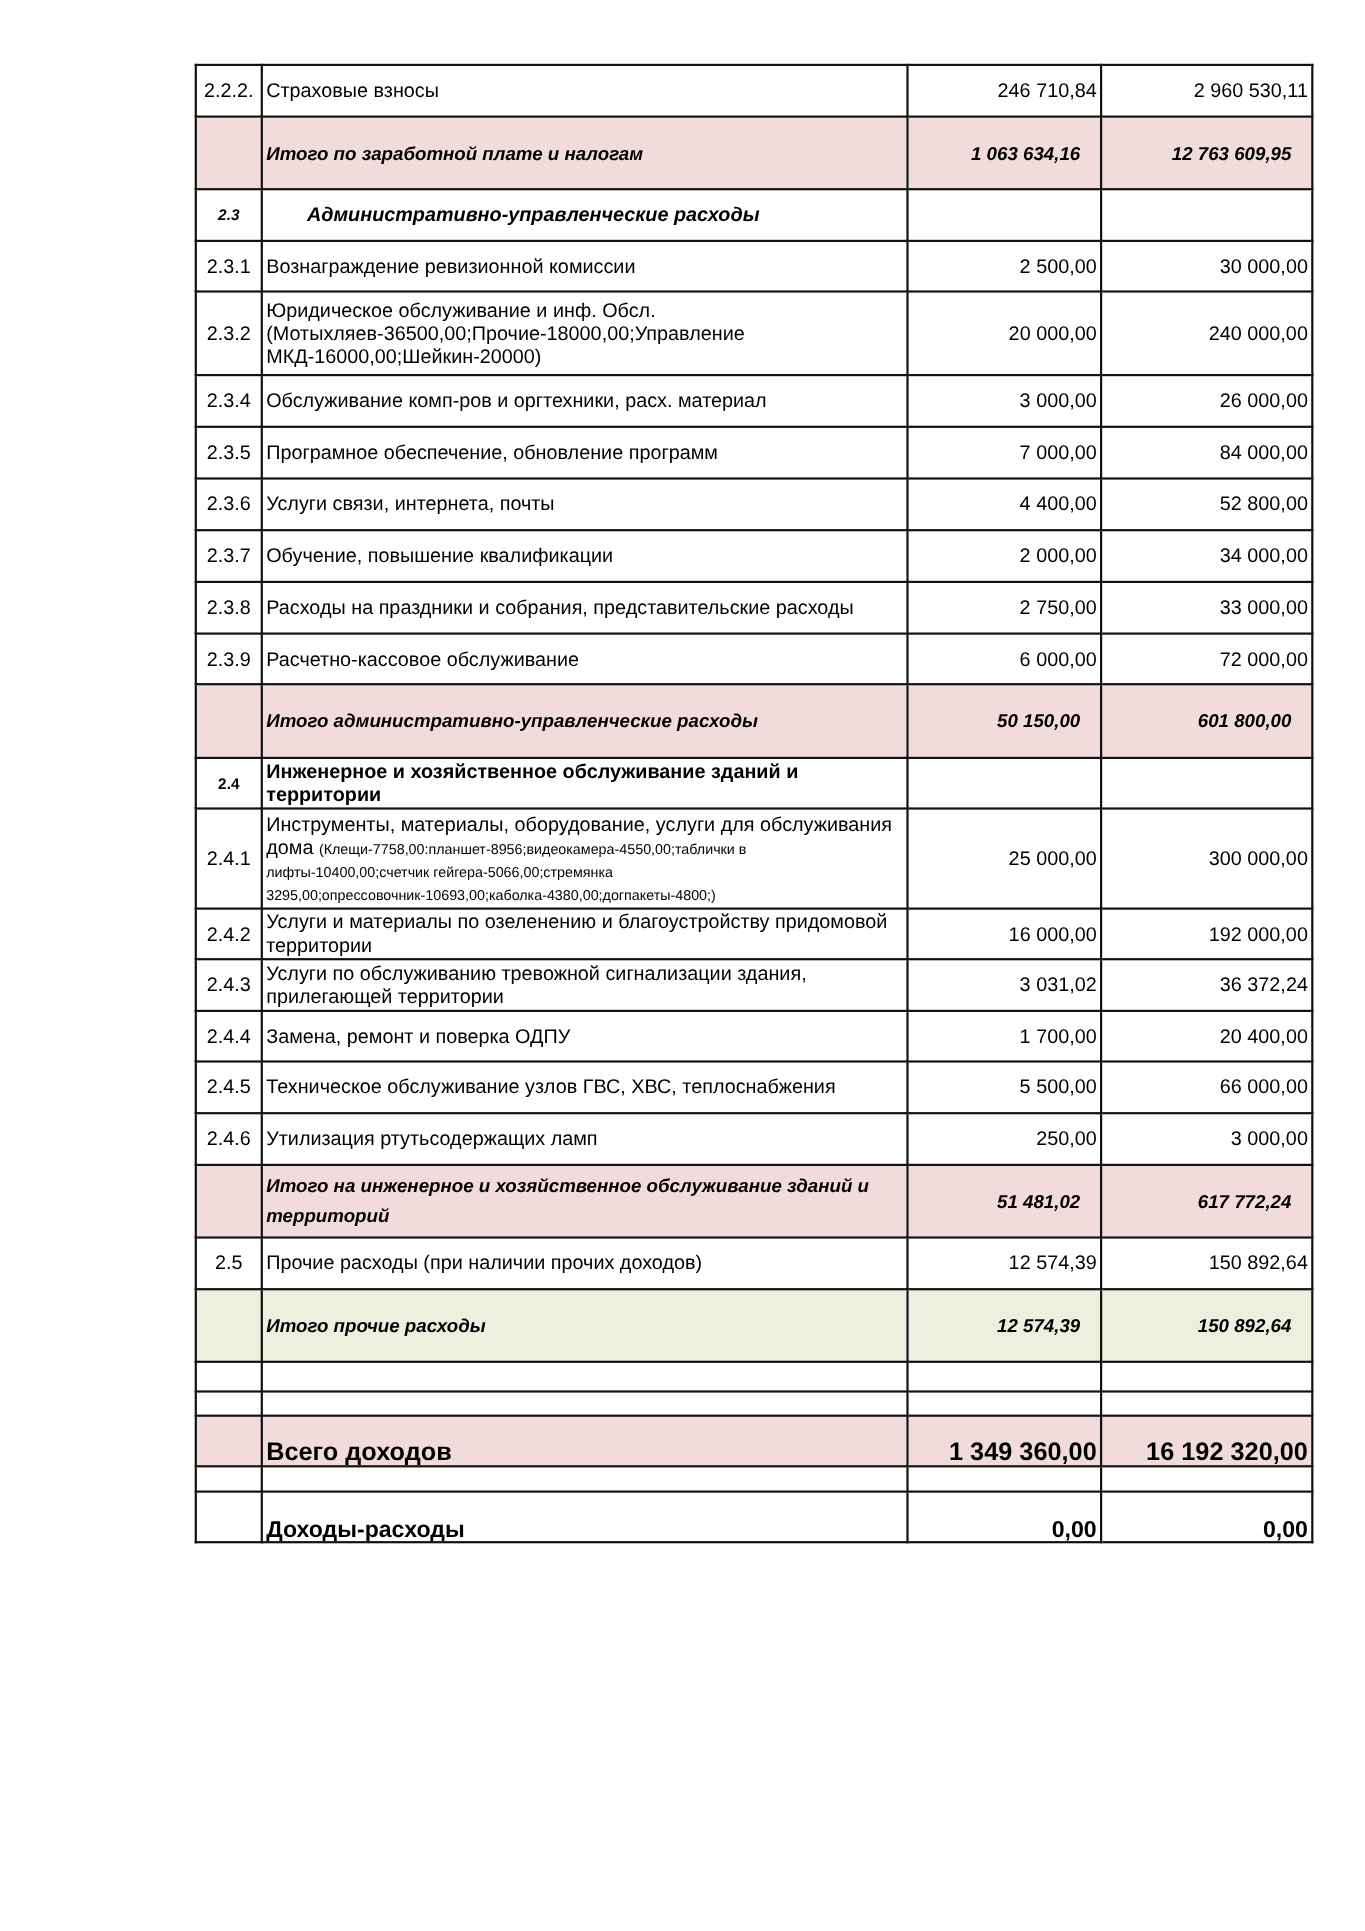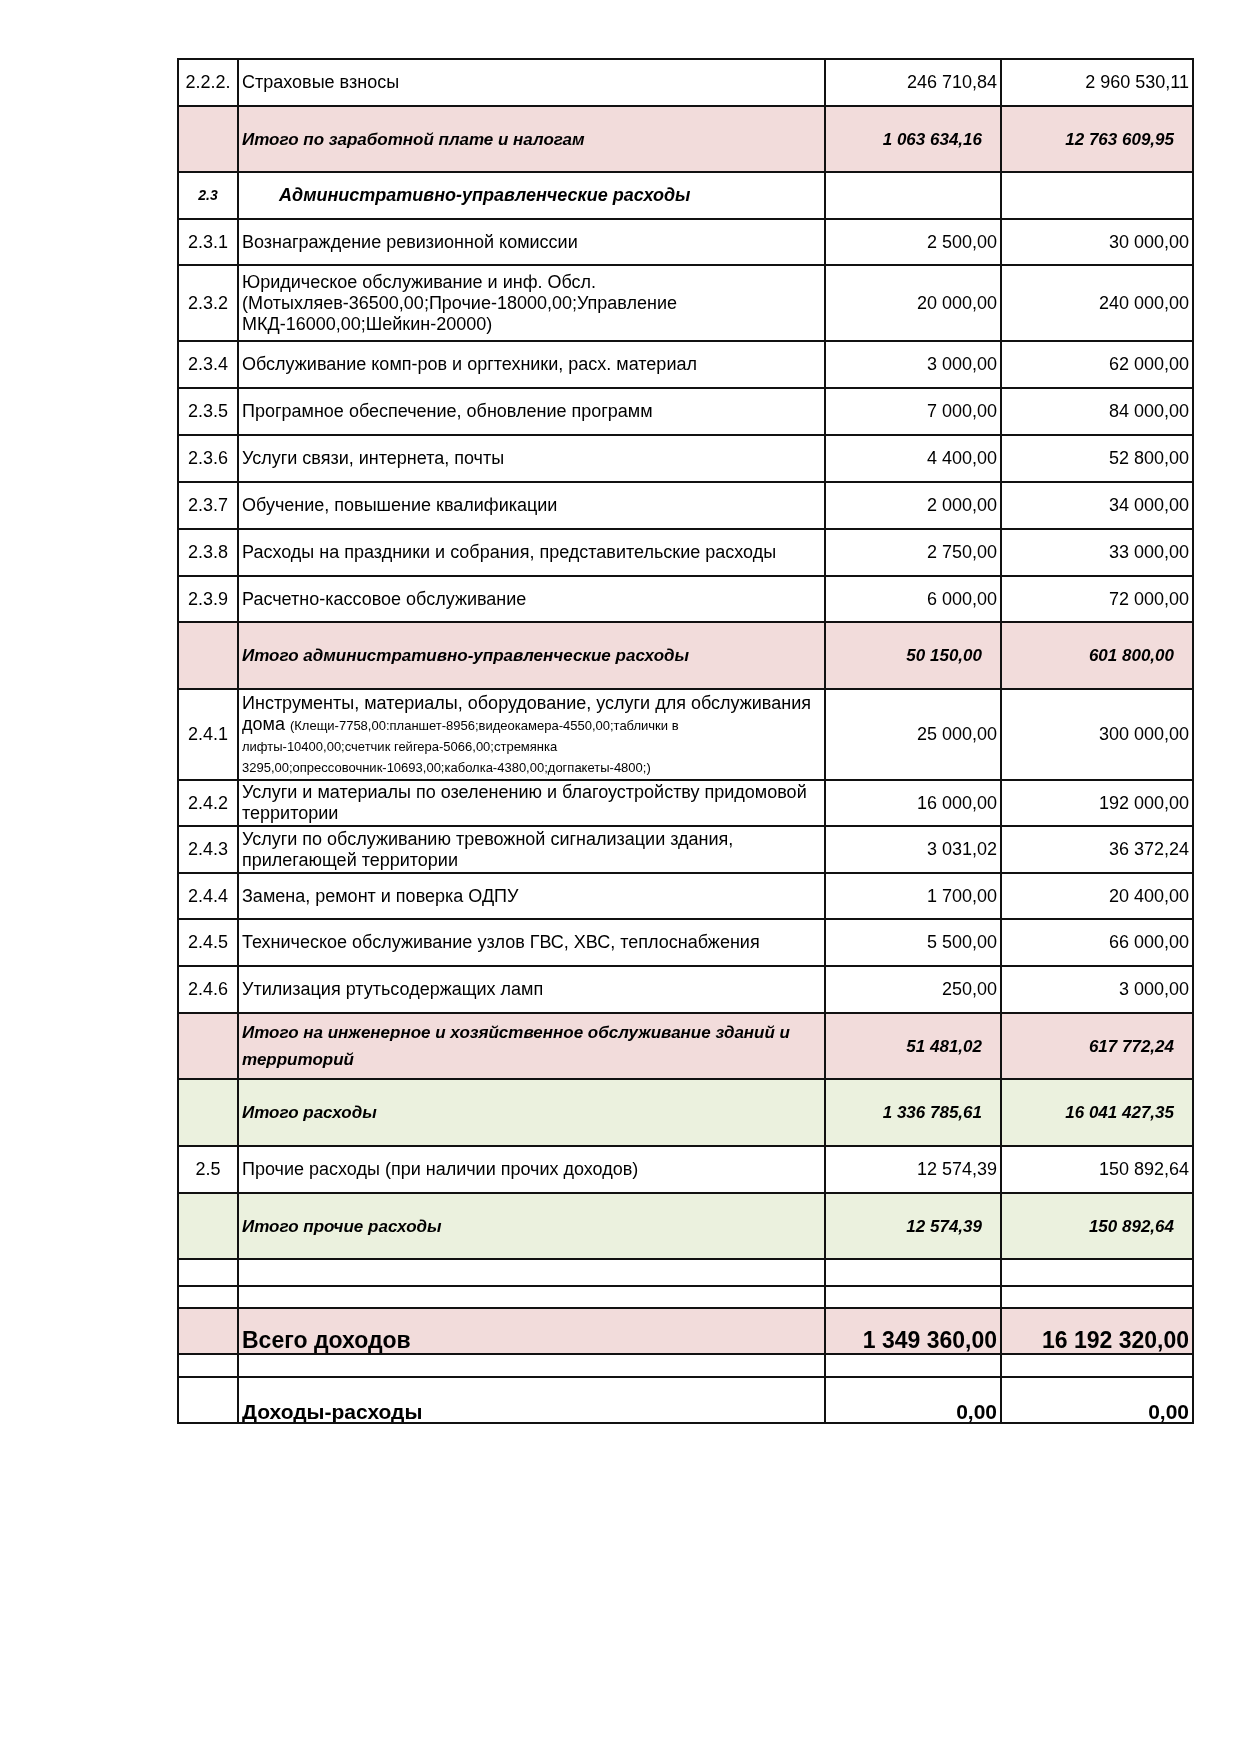--- a/index.html
+++ b/index.html
@@ -74,21 +74,21 @@
       <td class="name">Юридическое обслуживание и инф. Обсл. (Мотыхляев-36500,00;Прочие-18000,00;Управление МКД-16000,00;Шейкин-20000)</td>
       <td class="money">20 000,00</td>
       <td class="money">240 000,00</td>
     </tr>
 
 
     <tr style="height:47px">
       <td class="num">2.3.4</td>
       <td class="name">Обслуживание комп-ров и оргтехники, расх. материал</td>
       <td class="money">3 000,00</td>
-      <td class="money">62 000,00</td>
+      <td class="money">26 000,00</td>
     </tr>
 
     <tr style="height:47px">
       <td class="num">2.3.5</td>
       <td class="name">Програмное обеспечение, обновление программ</td>
       <td class="money">7 000,00</td>
       <td class="money">84 000,00</td>
     </tr>
 
     <tr style="height:47px">
@@ -119,20 +119,26 @@
       <td class="money">72 000,00</td>
     </tr>
 
     <tr class="pink subtotal" style="height:67px">
       <td class="num"></td>
       <td class="name">Итого административно-управленческие расходы</td>
       <td class="money">50 150,00</td>
       <td class="money">601 800,00</td>
     </tr>
 
+    <tr class="section2" style="height:46px">
+      <td class="num">2.4</td>
+      <td class="name">Инженерное и хозяйственное обслуживание зданий и территории</td>
+      <td class="money"></td>
+      <td class="money"></td>
+    </tr>
 
     <tr style="height:91px">
       <td class="num">2.4.1</td>
       <td class="name"><span>Инструменты, материалы, оборудование, услуги для обслуживания дома</span> <span class="small">(Клещи-7758,00:планшет-8956;видеокамера-4550,00;таблички в лифты-10400,00;счетчик гейгера-5066,00;стремянка 3295,00;опрессовочник-10693,00;каболка-4380,00;догпакеты-4800;)</span></td>
       <td class="money">25 000,00</td>
       <td class="money">300 000,00</td>
     </tr>
 
     <tr style="height:46px">
       <td class="num">2.4.2</td>
@@ -169,26 +175,20 @@
       <td class="money">3 000,00</td>
     </tr>
 
     <tr class="pink subtotal" style="height:66px">
       <td class="num"></td>
       <td class="name">Итого на инженерное и хозяйственное обслуживание зданий и территорий</td>
       <td class="money">51 481,02</td>
       <td class="money">617 772,24</td>
     </tr>
 
-    <tr class="green subtotal" style="height:67px">
-      <td class="num"></td>
-      <td class="name">Итого расходы</td>
-      <td class="money">1 336 785,61</td>
-      <td class="money">16 041 427,35</td>
-    </tr>
 
     <tr style="height:47px">
       <td class="num">2.5</td>
       <td class="name">Прочие расходы (при наличии прочих доходов)</td>
       <td class="money">12 574,39</td>
       <td class="money">150 892,64</td>
     </tr>
 
     <tr class="green subtotal" style="height:66px">
       <td class="num"></td>

